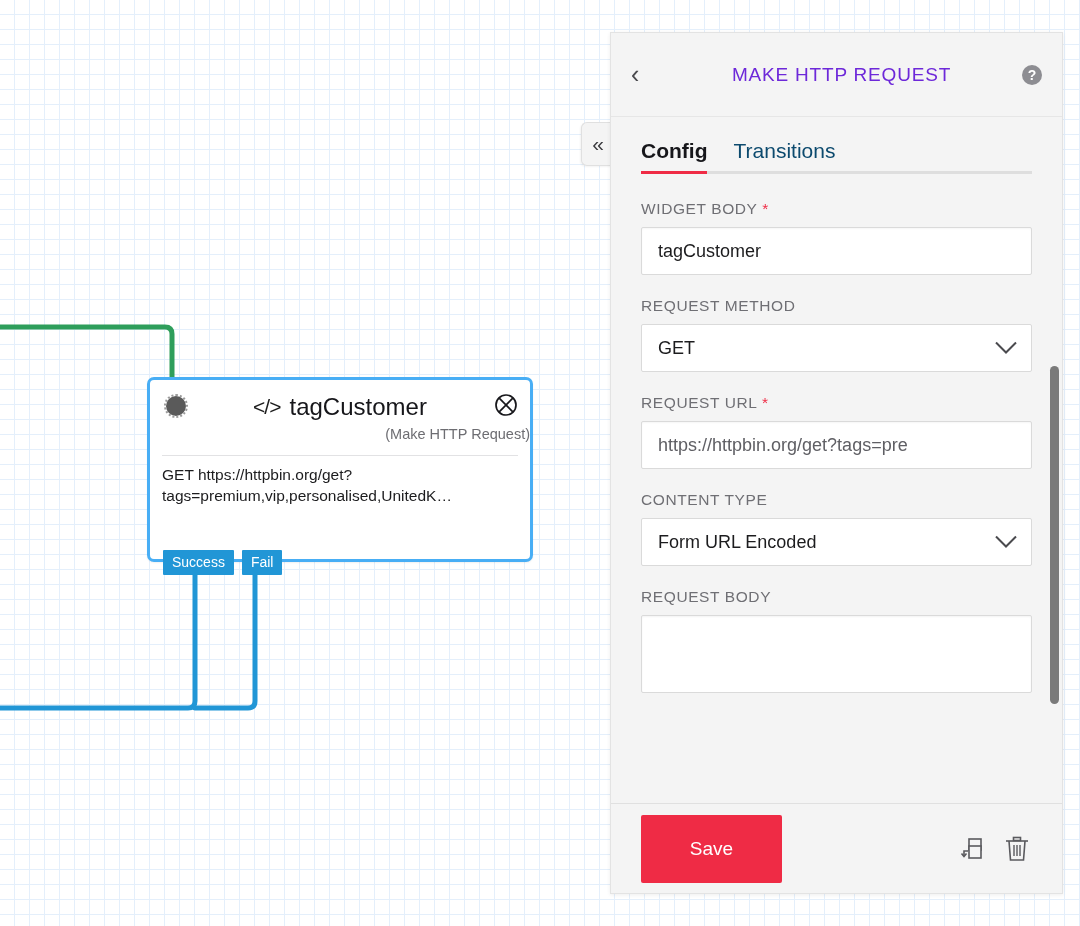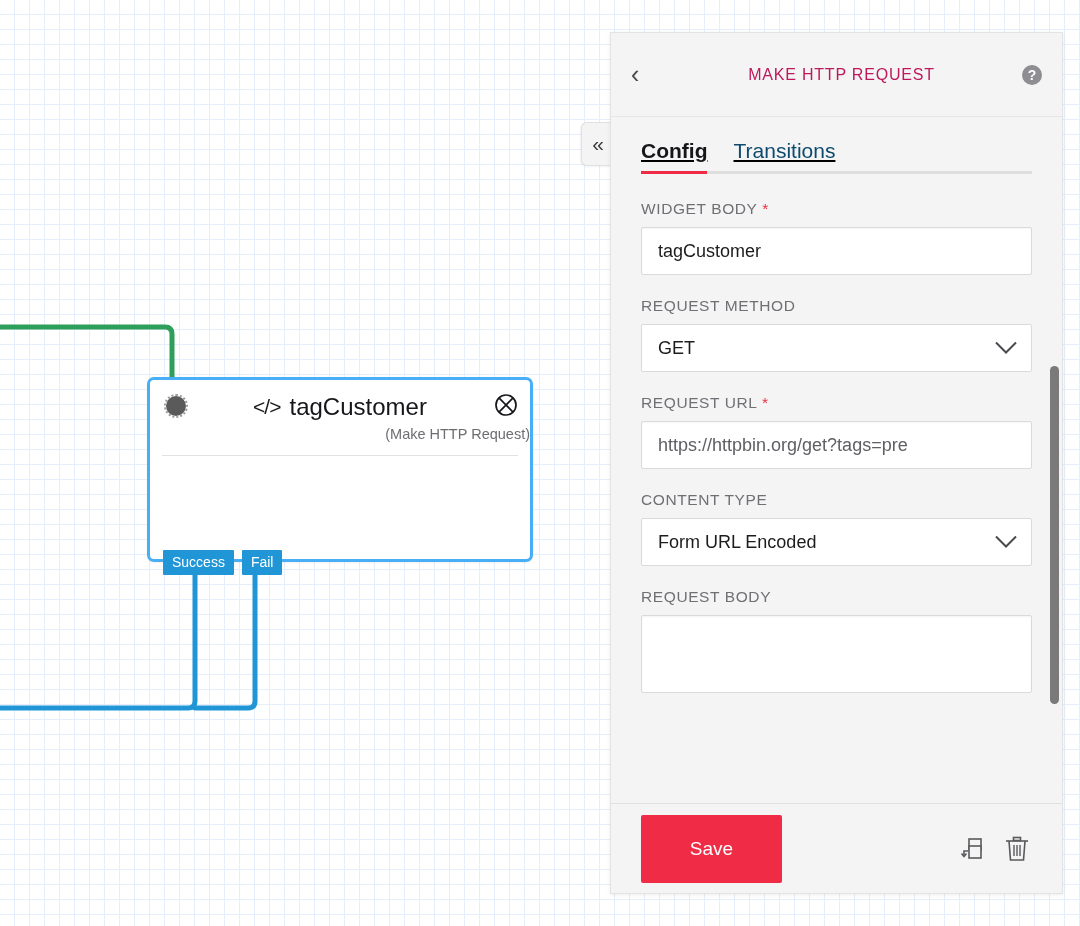--- a/index.html
+++ b/index.html
@@ -163,23 +163,23 @@
   .back-icon {
     font-size: 25px;
     color: #4a4a4e;
     cursor: pointer;
     width: 30px;
     line-height: 1;
   }
   .panel-title {
     flex: 1;
     text-align: center;
-    font-size: 16px;
+    font-size: 19px;
     letter-spacing: 0.8px;
-    color: #be185d;
+    color: #6d28d9;
     font-weight: 400;
   }
   .help-icon {
     width: 20px; height: 20px;
     border-radius: 50%;
     background: #8d8d92;
     color: #ffffff;
     font-size: 14px;
     font-weight: bold;
     display: flex;
@@ -188,21 +188,20 @@
     cursor: pointer;
     line-height: 1;
   }
 
   .tabs-row {
     display: flex;
     gap: 26px;
     padding: 22px 30px 0 30px;
     position: relative;
     flex: 0 0 auto;
-    text-decoration: underline;
   }
   .tabs-underline {
     position: absolute;
     left: 30px; right: 30px;
     bottom: 0;
     height: 3px;
     background: #dedede;
   }
   .tab {
     font-size: 21px;
@@ -351,20 +350,24 @@
     </div>
 
     <div class="node-title-row">
       <span class="code-icon">&lt;/&gt;</span>
       <span class="node-title">tagCustomer</span>
     </div>
 
     <div class="node-subtitle">(Make HTTP Request)</div>
     <div class="node-divider"></div>
 
+    <div class="node-body">
+      <div>GET https://httpbin.org/get?</div>
+      <div>tags=premium,vip,personalised,UnitedK…</div>
+    </div>
 
     <div class="node-pills">
       <div class="pill">Success</div>
       <div class="pill">Fail</div>
     </div>
   </div>
 </div>
 
 <div id="collapse-tab">
   <span>«</span>

